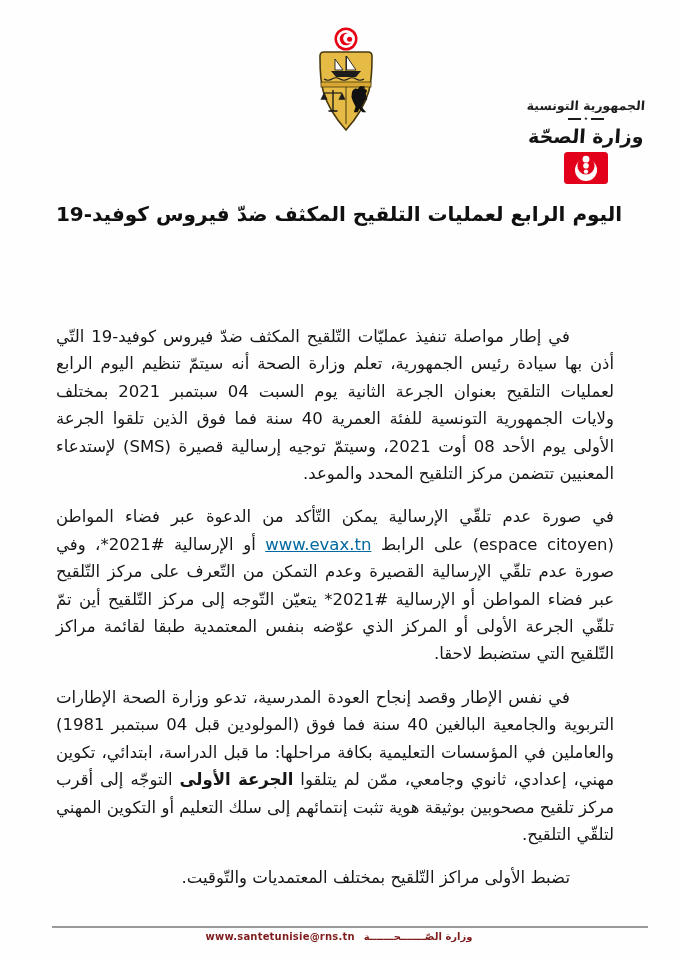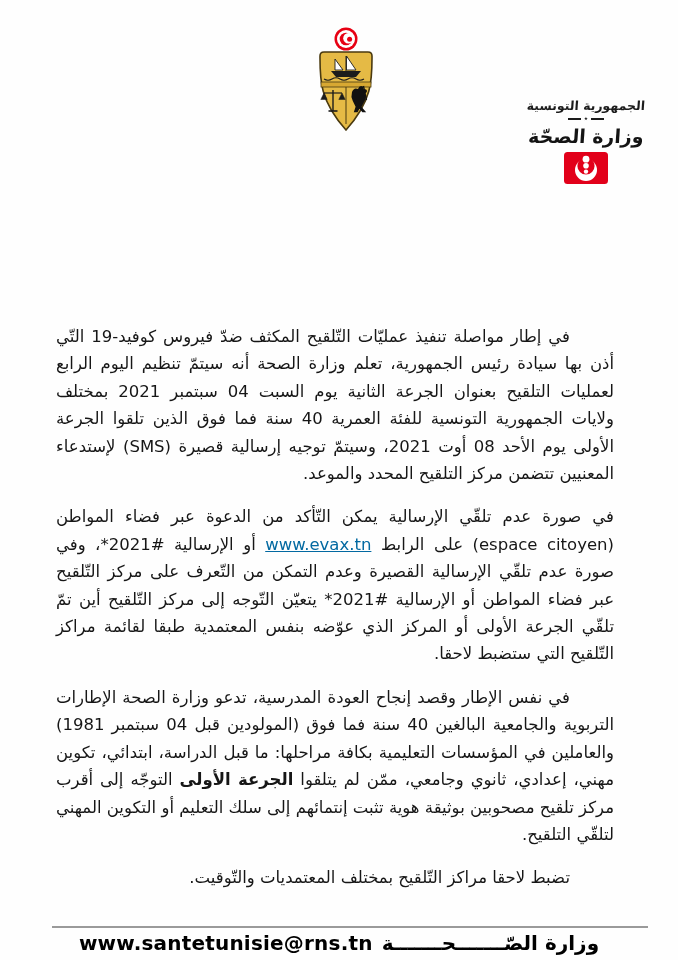--- a/index.html
+++ b/index.html
@@ -25,21 +25,21 @@
   
   .body-text{position:absolute;top:307px;right:64px;left:56px;
     direction:rtl;text-align:justify;font-size:16.5px;line-height:27.4px;color:#161616;}
   .body-text p{margin:16px 0 14px 0;}
   .body-text p.indent{text-indent:44px;}
   .evax-link{color:#0369a1;text-decoration:underline;cursor:pointer;}
   .body-text b{font-weight:bold;}
   
   .footer-rule{position:absolute;top:926px;left:52px;width:596px;border-top:2px solid #9a9a9a;}
   .footer{position:absolute;top:931px;left:0;right:0;text-align:center;direction:rtl;
-    font-size:20px;font-weight:bold;color:#000000;}
+    font-size:10px;font-weight:bold;color:#7f1d1d;}
   .footer .f-ar{margin-left:9px;}
   .footer .f-url{letter-spacing:0.2px;}
 </style>
 </head>
 <body>
 
 <div class="page">
 
   <svg class="emblem" viewBox="0 0 72 110" aria-hidden="true">
     <g>
@@ -85,26 +85,27 @@
     <svg class="moh-logo" width="44" height="32" viewBox="0 0 44 32" aria-hidden="true">
       <rect x="0" y="0" width="44" height="32" rx="3.5" fill="#e2001a"></rect>
       <circle cx="22" cy="18" r="11" fill="#ffffff"></circle>
       <circle cx="22" cy="14" r="8.6" fill="#e2001a"></circle>
       <circle cx="22" cy="7.2" r="3.4" fill="#ffffff"></circle>
       <circle cx="22" cy="13.8" r="2.8" fill="#ffffff"></circle>
       <circle cx="22" cy="19.6" r="2.2" fill="#ffffff"></circle>
     </svg>
   </div>
 
+  <div class="doc-title" lang="ar">اليوم الرابع لعمليات التلقيح المكثف ضدّ فيروس كوفيد-19</div>
 
   <div class="body-text" lang="ar">
     <p class="indent">في إطار مواصلة تنفيذ عمليّات التّلقيح المكثف ضدّ فيروس كوفيد-19 التّي أذن بها سيادة رئيس الجمهورية، تعلم وزارة الصحة أنه سيتمّ تنظيم اليوم الرابع لعمليات التلقيح بعنوان الجرعة الثانية يوم السبت 04 سبتمبر 2021 بمختلف ولايات الجمهورية التونسية للفئة العمرية 40 سنة فما فوق الذين تلقوا الجرعة الأولى يوم الأحد 08 أوت 2021، وسيتمّ توجيه إرسالية قصيرة (SMS) لإستدعاء المعنيين تتضمن مركز التلقيح المحدد والموعد.</p>
     <p><span>في صورة عدم تلقّي الإرسالية يمكن التّأكد من الدعوة عبر فضاء المواطن (espace citoyen) على الرابط </span><a class="evax-link">www.evax.tn</a><span> أو الإرسالية #2021*، وفي صورة عدم تلقّي الإرسالية القصيرة وعدم التمكن من التّعرف على مركز التّلقيح عبر فضاء المواطن أو الإرسالية #2021* يتعيّن التّوجه إلى مركز التّلقيح أين تمّ تلقّي الجرعة الأولى أو المركز الذي عوّضه بنفس المعتمدية طبقا لقائمة مراكز التّلقيح التي ستضبط لاحقا.</span></p>
     <p class="indent"><span>في نفس الإطار وقصد إنجاح العودة المدرسية، تدعو وزارة الصحة الإطارات التربوية والجامعية البالغين 40 سنة فما فوق (المولودين قبل 04 سبتمبر 1981) والعاملين في المؤسسات التعليمية بكافة مراحلها: ما قبل الدراسة، ابتدائي، تكوين مهني، إعدادي، ثانوي وجامعي، ممّن لم يتلقوا </span><b>الجرعة الأولى</b><span> التوجّه إلى أقرب مركز تلقيح مصحوبين بوثيقة هوية تثبت إنتمائهم إلى سلك التعليم أو التكوين المهني لتلقّي التلقيح.</span></p>
-    <p class="indent">تضبط لاحقا مراكز التّلقيح بمختلف المعتمديات والتّوقيت.</p>
+    <p class="indent">تضبط الأولى مراكز التّلقيح بمختلف المعتمديات والتّوقيت.</p>
   </div>
 
   <div class="footer-rule"></div>
   <div class="footer">
     <span class="f-ar" lang="ar">وزارة الصّـــــــحـــــــة</span><span class="f-url">www.santetunisie@rns.tn</span>
   </div>
 
 </div>
 
 </body></html>

